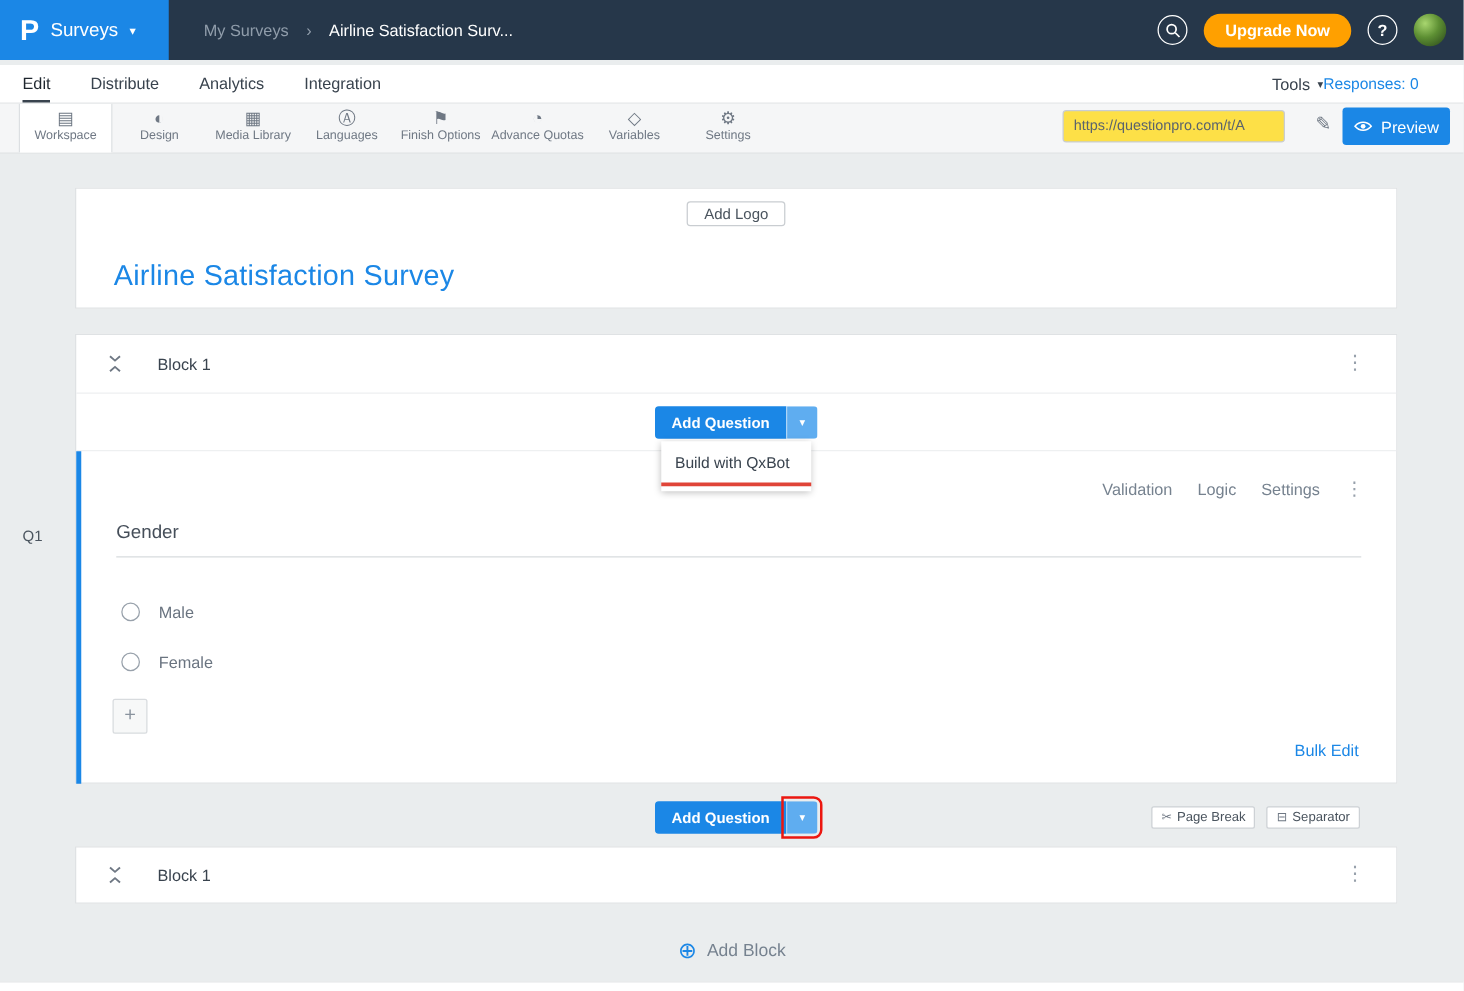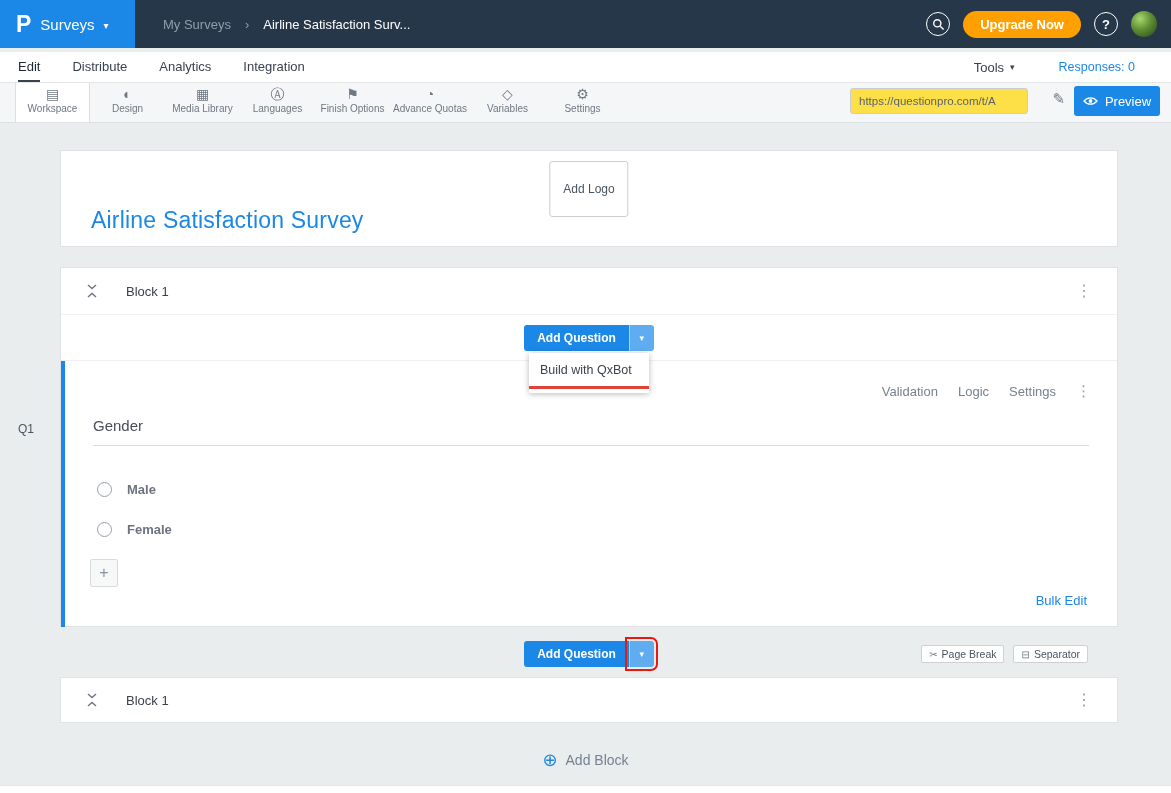--- a/index.html
+++ b/index.html
@@ -23,40 +23,40 @@
   .topbar-right { margin-left:auto; display:flex; align-items:center; gap:13px; padding-right:14px; }
   .circle-btn { width:24px; height:24px; border:1.5px solid #fff; border-radius:50%; display:flex; align-items:center; justify-content:center; cursor:pointer; color:#fff; font-size:13px; font-weight:700; }
   .upgrade { background:#FFA000; color:#fff; font-size:13px; font-weight:700; border-radius:14px; padding:6px 17px; cursor:pointer; }
   .avatar { width:26px; height:26px; border-radius:50%; background:radial-gradient(circle at 35% 30%, #A8D66F 0%, #5D8F33 45%, #27421A 100%); cursor:pointer; }
 
   
   .navbar { position:absolute; top:52px; left:0; width:1171px; height:31px; background:#fff; border-bottom:1px solid #E4E6E8; display:flex; align-items:stretch; padding:0 18px; z-index:19; }
   .nav-tabs { display:flex; gap:32px; }
   .nav-tab { display:flex; align-items:center; font-size:13px; color:#39434E; cursor:pointer; border-bottom:2px solid transparent; }
   .nav-tab.active { border-bottom:2px solid #39434E; color:#1E262E; }
-  .nav-right { margin-left:auto; display:flex; align-items:center; gap:44px; padding-right:18px; }
+  .nav-right { margin-left:auto; display:flex; align-items:center; padding-right:18px; }
   .tools { font-size:13px; color:#39434E; cursor:pointer; display:flex; align-items:center; gap:6px; }
   .caret-d { font-size:9px; color:#39434E; }
   .responses { font-size:12.5px; color:#1B87E6; cursor:pointer; }
 
   
   .toolbar { position:absolute; top:79px; left:0; width:1171px; height:44px; background:#F5F6F7; border-bottom:1px solid #DFE2E4; display:flex; align-items:stretch; padding-left:15px; z-index:18; }
   .tool-item { width:75px; display:flex; flex-direction:column; align-items:center; justify-content:center; gap:2px; cursor:pointer; }
   .tool-item.wide { width:80px; }
   .tool-icon { font-size:14px; color:#6F7884; line-height:1; }
   .tool-label { font-size:10px; color:#6F7884; white-space:nowrap; }
   .tool-item.active { background:#fff; border-left:1px solid #DCDFE2; border-right:1px solid #DCDFE2; }
   .url-input { position:absolute; right:143px; top:9px; width:178px; height:26px; border:1px solid #C9CDD1; border-radius:3px; font-family:"Liberation Sans", sans-serif; font-size:11.5px; color:#5A636D; padding:0 8px; background:#fde047; }
   .pencil-btn { position:absolute; right:106px; top:11px; font-size:15px; color:#6F7884; cursor:pointer; }
   .preview-btn { position:absolute; right:11px; top:7px; width:86px; height:30px; background:#1B87E6; border-radius:3px; color:#ffffff; font-size:13px; display:flex; align-items:center; justify-content:center; gap:7px; cursor:pointer; }
 
   
   .card { position:absolute; left:60px; width:1058px; background:#fff; border:1px solid #DFE2E4; }
   .title-card { top:150px; height:97px; }
-  .add-logo { position:absolute; top:10px; left:50%; transform:translateX(-50%); background:#fff; border:1px solid #C9CDD1; border-radius:3px; padding:20px 13px; font-size:12px; color:#4A545E; cursor:pointer; }
+  .add-logo { position:absolute; top:10px; left:50%; transform:translateX(-50%); background:#fff; border:1px solid #C9CDD1; border-radius:3px; padding:2px 13px; font-size:12px; color:#4A545E; cursor:pointer; }
   .survey-title { position:absolute; left:30px; top:56px; font-size:23px; color:#1B87E6; cursor:pointer; letter-spacing:.2px; }
 
   .block-card { top:267px; height:360px; }
   .block-header { height:47px; border-bottom:1px solid #EEF0F1; display:flex; align-items:center; padding:0 25px; }
   .collapse-btn { cursor:pointer; display:flex; align-items:center; }
   .block-title { margin-left:28px; font-size:13px; color:#39434E; }
   .kebab { margin-left:auto; color:#97A0AB; font-size:16px; cursor:pointer; line-height:1; }
 
   .addq-row { height:46px; border-bottom:1px solid #EEF0F1; position:relative; display:flex; align-items:center; justify-content:center; }
   .split-btn { display:flex; height:26px; border-radius:3px; overflow:visible; cursor:pointer; }
@@ -67,21 +67,21 @@
   .dropdown { position:absolute; top:38px; left:50%; transform:translateX(-50%); width:120px; background:#fff; box-shadow:0 1px 6px rgba(0,0,0,.28); z-index:10; padding-bottom:4px; }
   .dropdown-item { font-size:12.5px; color:#39434E; padding:10px 11px 9px; white-space:nowrap; cursor:pointer; }
   .dropdown-redline { height:3px; background:#E04438; }
 
   .question-area { position:relative; height:266px; border-left:4px solid #1B87E6; }
   .q-actions { position:absolute; top:21px; right:26px; display:flex; align-items:center; gap:20px; }
   .q-action { font-size:13px; color:#76828F; cursor:pointer; }
   .q-kebab { color:#97A0AB; font-size:15px; cursor:pointer; }
   .q-text { position:absolute; left:28px; top:56px; font-size:15px; color:#454E59; cursor:text; }
   .q-underline { position:absolute; left:28px; right:28px; top:84px; height:1px; background:#D8DBDE; }
-  .radio-row { position:absolute; left:32px; display:flex; align-items:center; gap:15px; cursor:pointer;font-weight:bold; }
+  .radio-row { position:absolute; left:32px; display:flex; align-items:center; gap:15px; cursor:pointer; }
   .radio-row.r1 { top:121px; }
   .radio-row.r2 { top:161px; }
   .radio-circle { width:15px; height:15px; border:1.5px solid #98A1AB; border-radius:50%; background:#fff; }
   .radio-label { font-size:13px; color:#6A7480; }
   .add-option { position:absolute; left:25px; top:198px; width:28px; height:28px; background:#F7F8F8; border:1px solid #D8DBDE; border-radius:2px; color:#8A939E; font-size:16px; display:flex; align-items:center; justify-content:center; cursor:pointer; }
   .bulk-edit { position:absolute; right:30px; bottom:19px; font-size:13px; color:#1B87E6; cursor:pointer; }
 
   .q-number { position:absolute; left:18px; top:422px; font-size:12px; color:#4A545E; z-index:5; }
 
   .addq-row2 { position:absolute; left:60px; top:640px; width:1058px; height:28px; display:flex; align-items:center; justify-content:center; }

